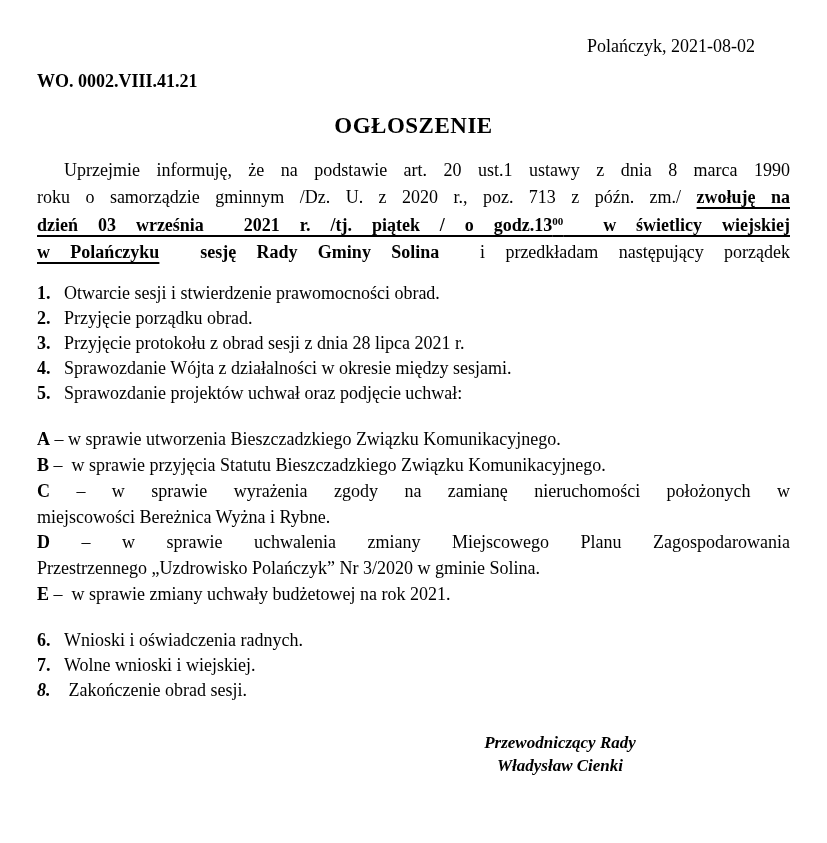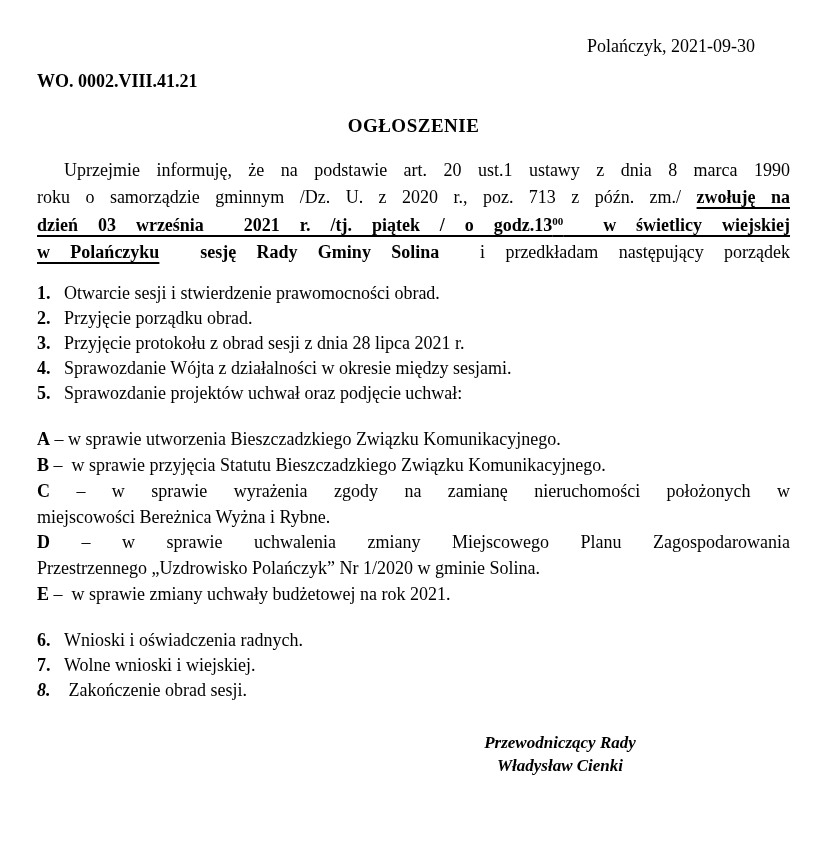--- a/index.html
+++ b/index.html
@@ -26,21 +26,21 @@
     line-height: 27px;
   }
   .ref {
     font-weight: bold;
     line-height: 27px;
     margin-top: 8px;
   }
   .title {
     margin: 17px 0 0 0;
     text-align: center;
-    font-size: 19px;
+    font-size: 23px;
     font-weight: bold;
     letter-spacing: 0.5px;
     line-height: 28px;
   }
   .intro { margin-top: 17px; }
   .line {
     line-height: 27.3px;
     white-space: normal;
   }
   .line.j {
@@ -83,21 +83,21 @@
     font-weight: bold;
     font-style: italic;
     font-size: 17px;
     line-height: 23px;
   }
 </style>
 </head>
 <body>
 
 <div class="page">
-  <div class="date-line">Polańczyk, 2021-09-30</div>
+  <div class="date-line">Polańczyk, 2021-08-02</div>
   <div class="ref">WO. 0002.VIII.41.21</div>
   <div class="title">OGŁOSZENIE</div>
 
   <div class="intro" id="intro">
       <div class="line j" style="text-indent: 27px;"><span>Uprzejmie informuję, że na podstawie art. 20 ust.1 ustawy z dnia 8 marca 1990</span></div>
       <div class="line j"><span>roku o samorządzie gminnym /Dz. U. z 2020 r., poz. 713 z późn. zm./ </span><span class="u"><span class="b">zwołuję na</span></span></div>
       <div class="line j"><span class="u"><span class="b">dzień 03 września&nbsp; 2021 r. /tj. piątek / o godz.13</span><sup class="b">00</sup><span class="b">&nbsp; w świetlicy wiejskiej</span></span></div>
       <div class="line j"><span class="u"><span class="b">w Polańczyku</span></span><span>&nbsp; </span><span class="b">sesję Rady Gminy Solina</span><span>&nbsp; i przedkładam następujący porządek</span></div>
     </div>
 
@@ -123,21 +123,21 @@
         <span class="txt">Sprawozdanie projektów uchwał oraz podjęcie uchwał:</span>
       </div>
     </div>
 
   <div class="res" id="resolutions">
       <div class="line"><span class="b">A</span><span> – w sprawie utworzenia Bieszczadzkiego Związku Komunikacyjnego.</span></div>
       <div class="line"><span class="b">B</span><span> –&nbsp; w sprawie przyjęcia Statutu Bieszczadzkiego Związku Komunikacyjnego.</span></div>
       <div class="line j"><span class="b">C</span><span> – w sprawie wyrażenia zgody na zamianę nieruchomości położonych w</span></div>
       <div class="line"><span>miejscowości Bereżnica Wyżna i Rybne.</span></div>
       <div class="line j"><span class="b">D</span><span> – w sprawie uchwalenia zmiany Miejscowego Planu Zagospodarowania</span></div>
-      <div class="line"><span>Przestrzennego „Uzdrowisko Polańczyk” Nr 1/2020 w gminie Solina.</span></div>
+      <div class="line"><span>Przestrzennego „Uzdrowisko Polańczyk” Nr 3/2020 w gminie Solina.</span></div>
       <div class="line"><span class="b">E</span><span> –&nbsp; w sprawie zmiany uchwały budżetowej na rok 2021.</span></div>
     </div>
 
   <div class="agenda bottom" id="agenda-bottom">
       <div class="row">
         <span class="num">6.</span>
         <span class="txt">Wnioski i oświadczenia radnych.</span>
       </div>
       <div class="row">
         <span class="num">7.</span>

